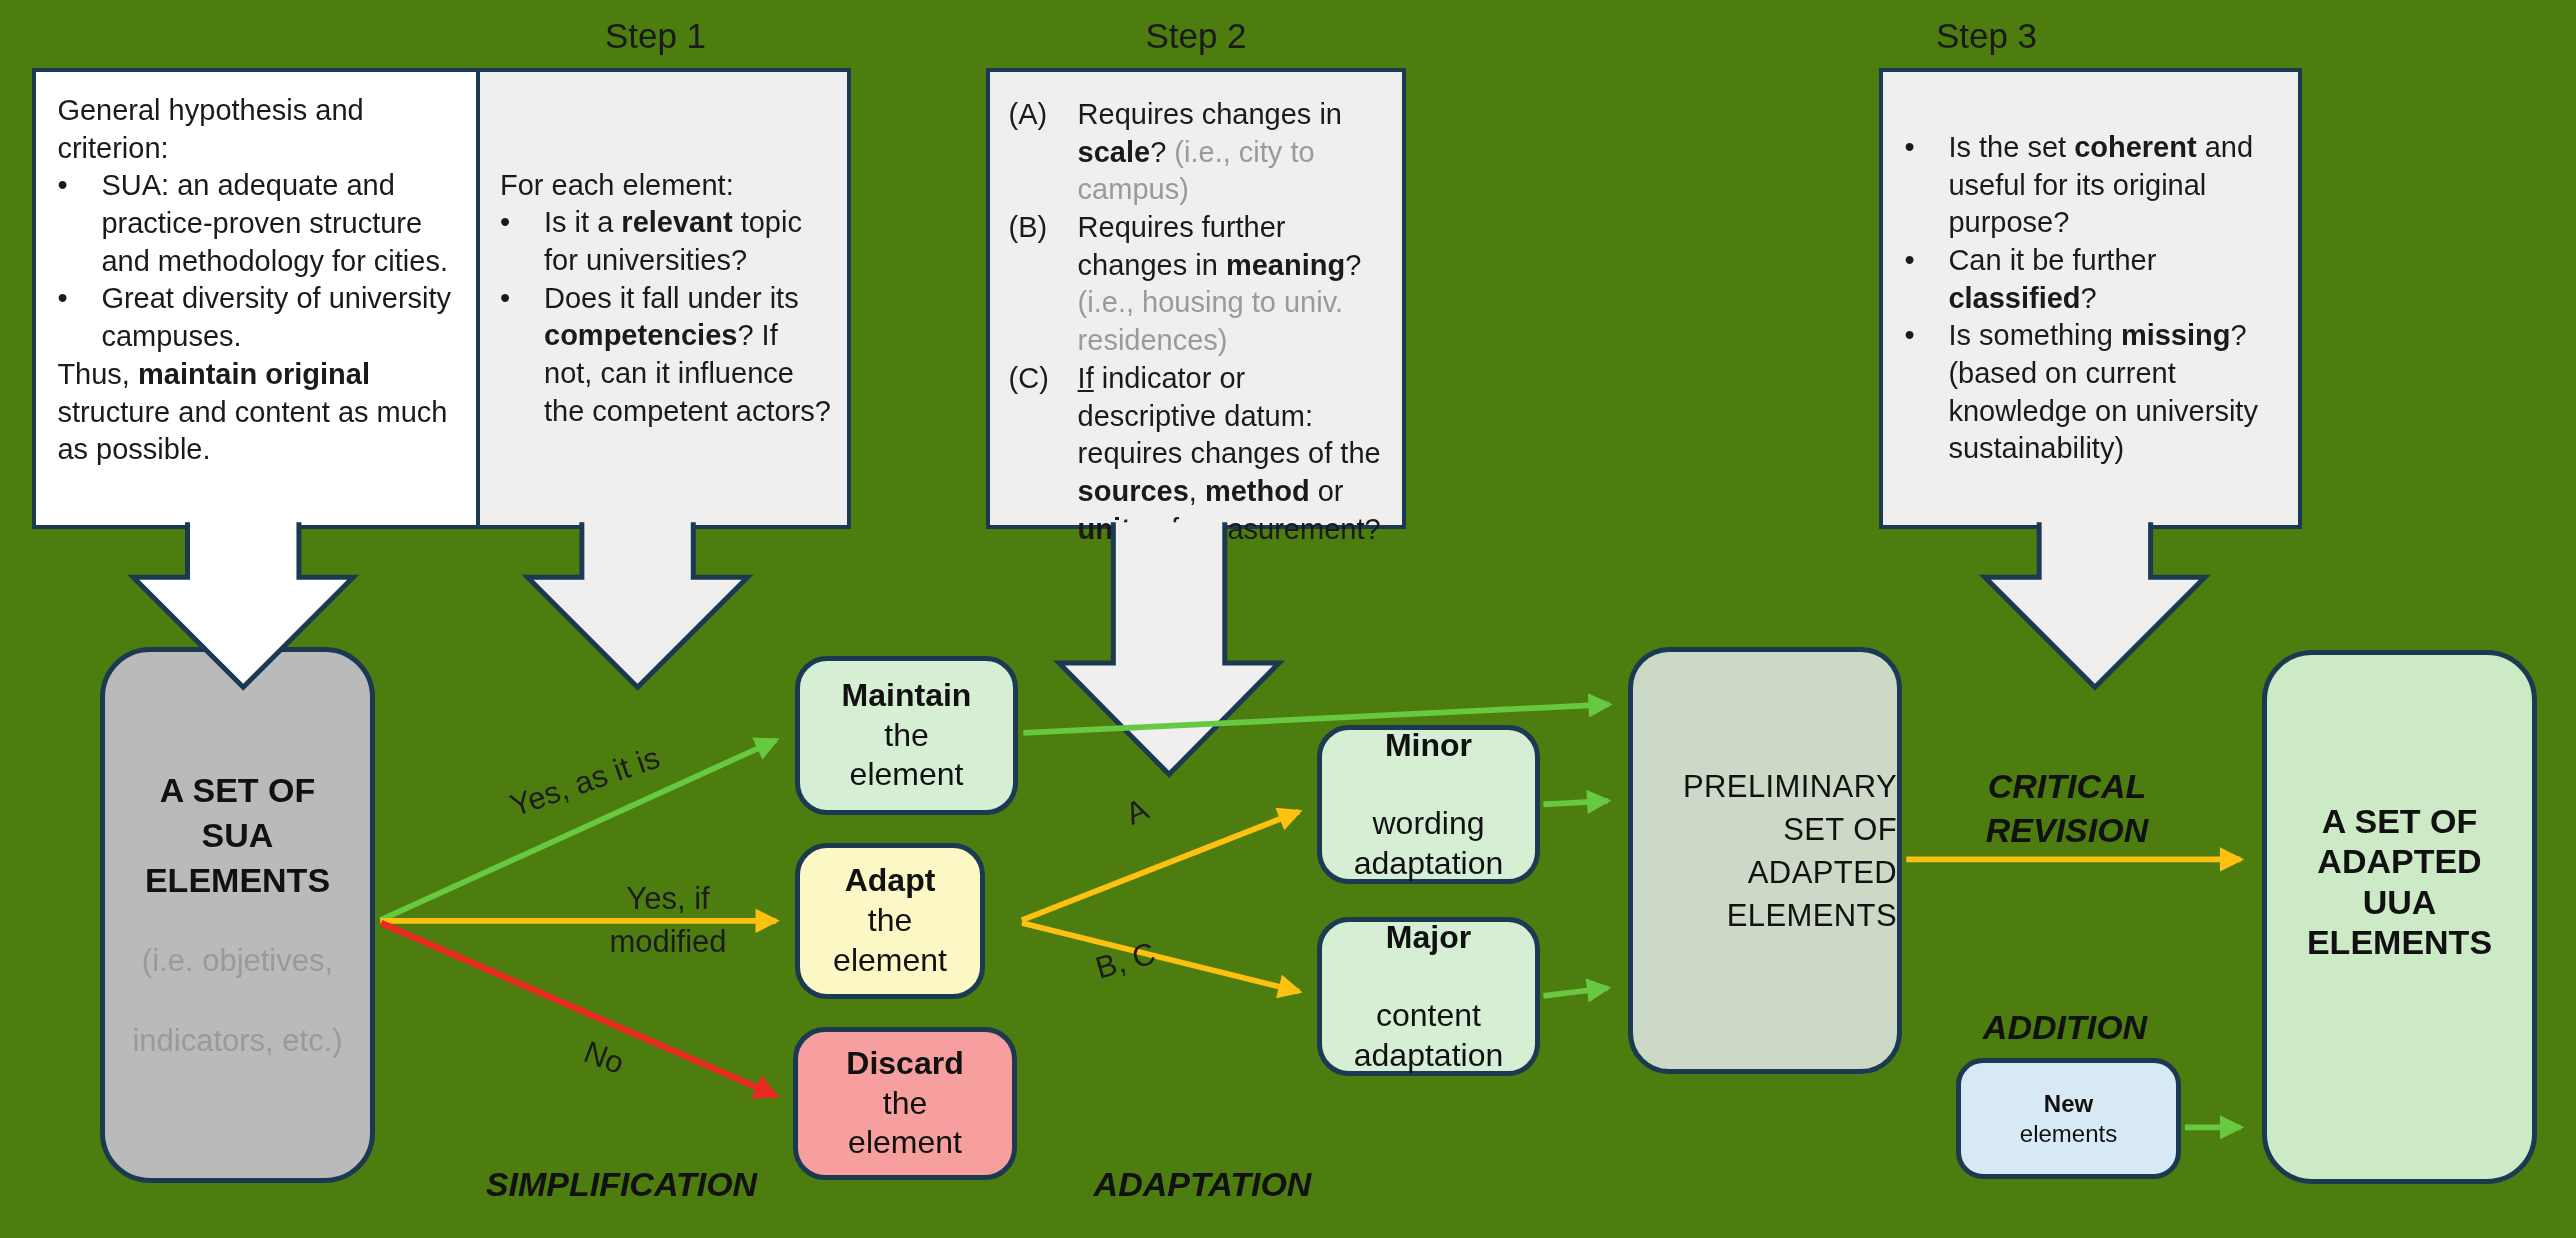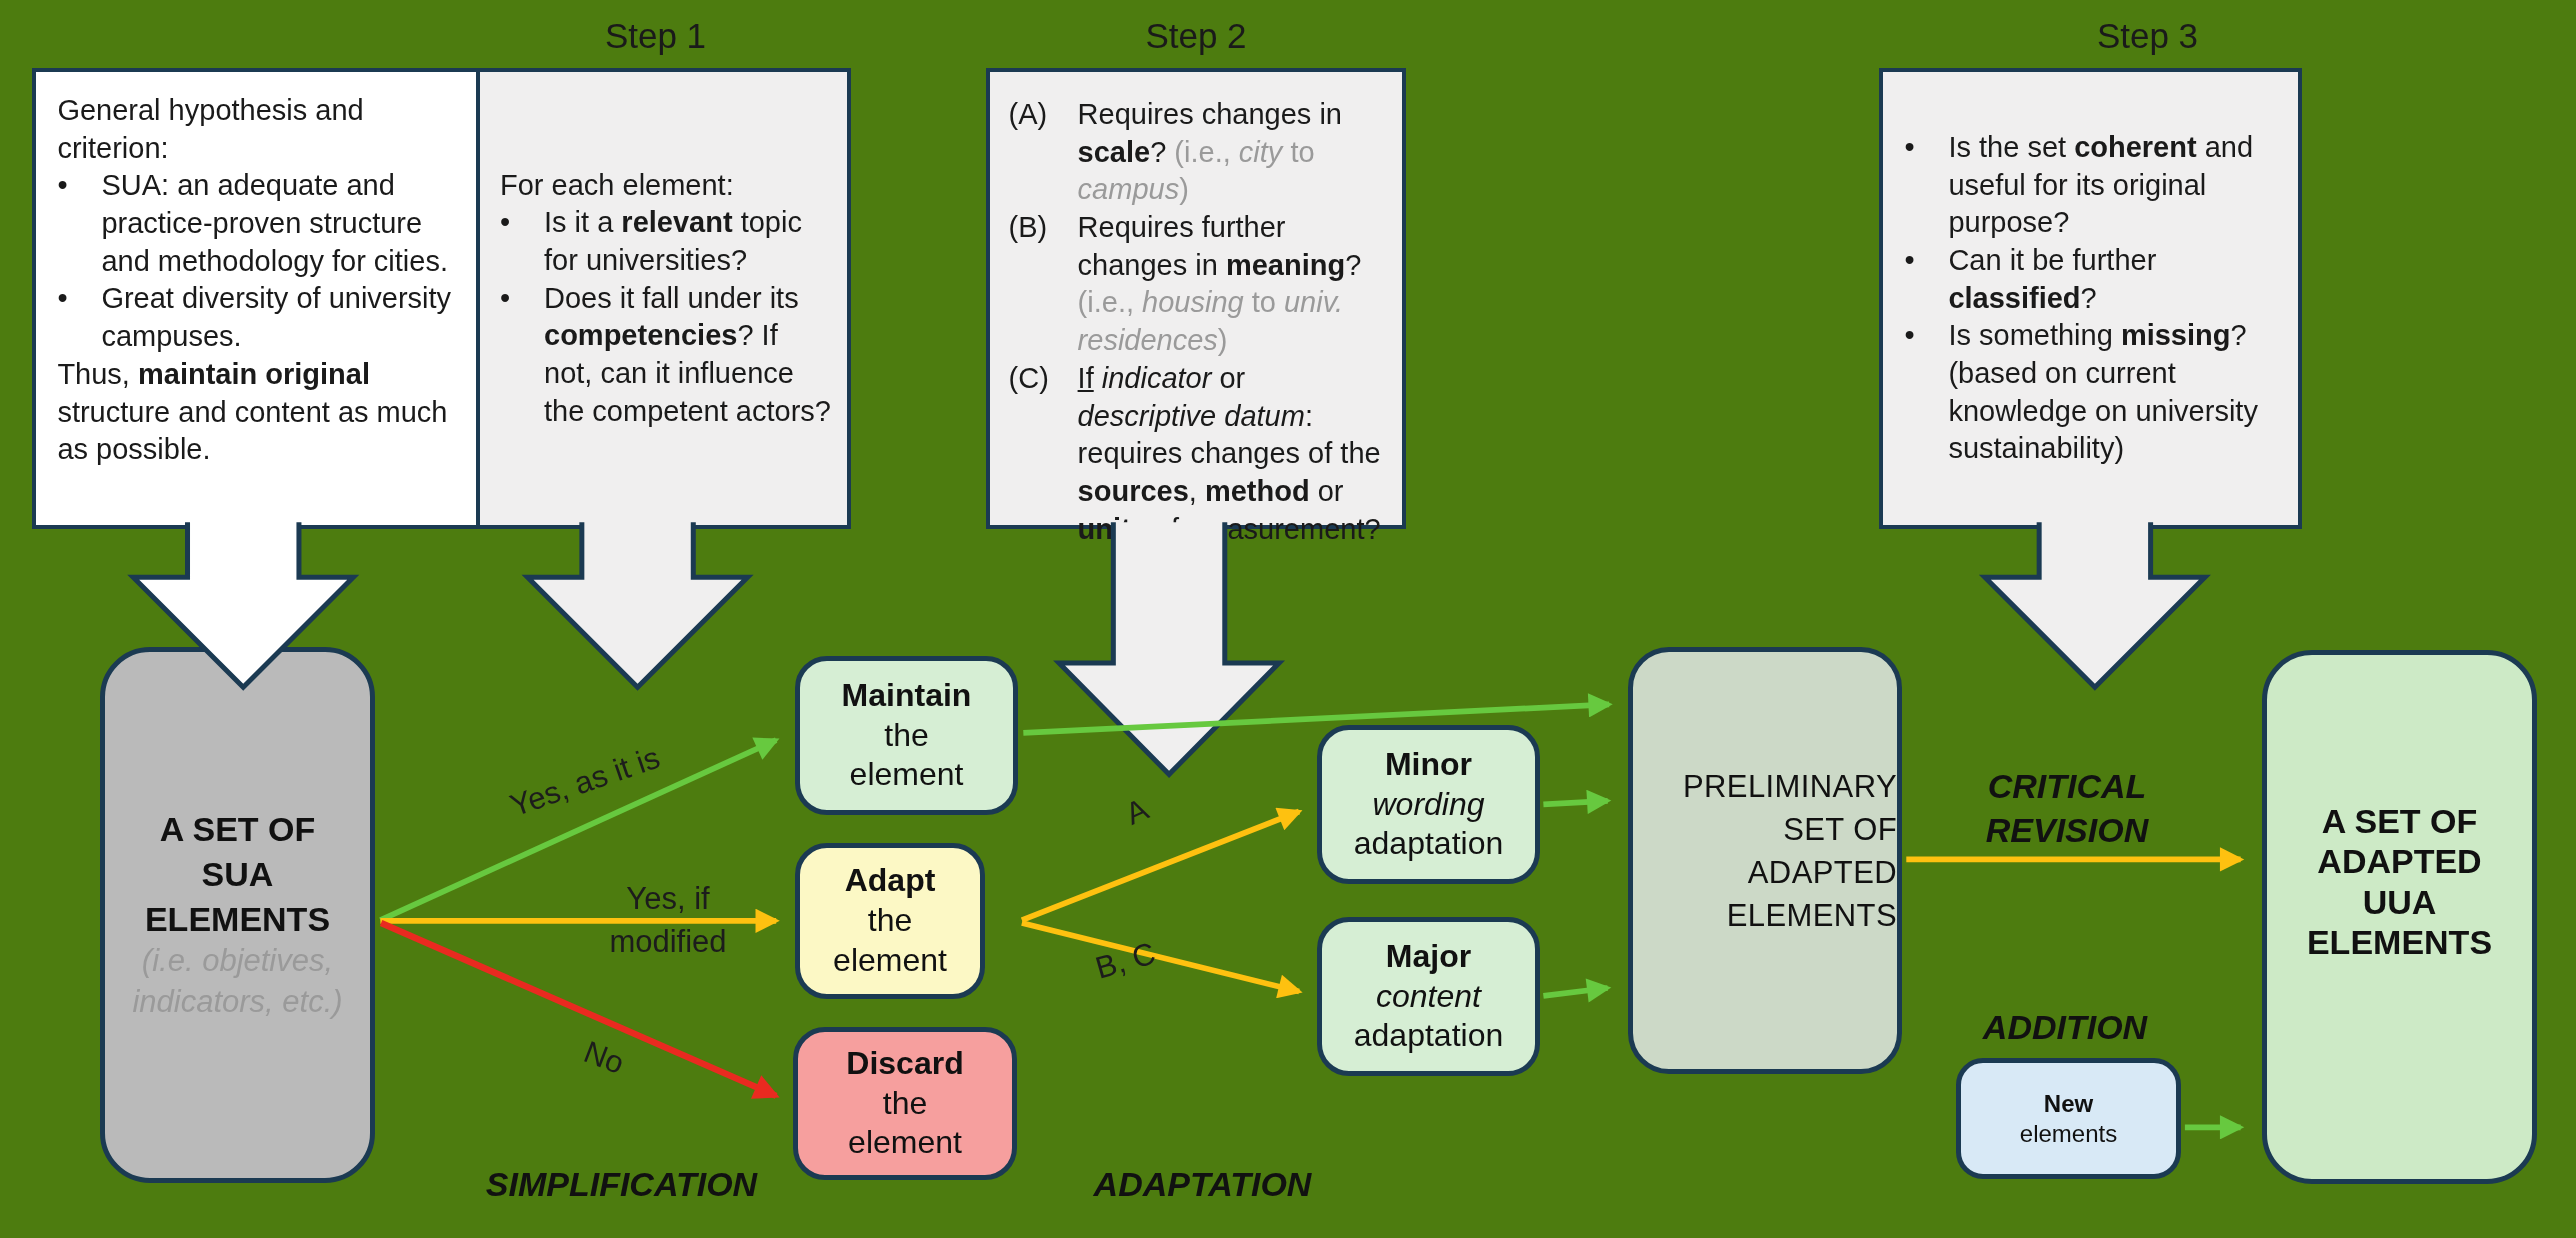--- a/index.html
+++ b/index.html
@@ -21,36 +21,36 @@
   html,body{margin:0;padding:0;background:#ffffff;}
   .canvas{
     position:relative;width:2576px;height:1238px;background:#4d7c0f;overflow:hidden;
     font-family:"Liberation Sans",sans-serif;color:var(--text-dark);
   }
   
   .steptitle{position:absolute;top:14.3px;height:44px;font-size:35px;line-height:44px;
     text-align:center;color:var(--text-dark);}
   #t1{left:468px;width:375px;}
   #t2{left:986px;width:420px;}
-  #t3{left:1936px;width:423px;}
+  #t3{left:1775px;width:423px;}
   
   .callout{position:absolute;top:68px;height:461px;box-sizing:border-box;
     border:4.3px solid var(--navy);background:var(--panel-gray);
     display:flex;flex-direction:column;font-size:29px;line-height:1.3;}
   #hypothesis{left:32px;width:449px;background:#ffffff;justify-content:flex-start;
     padding:20px 17px 11.4px 21.4px;}
   #step1c{left:476px;width:375px;justify-content:center;padding:0 14.3px 0 20px;}
   #step2c{left:986px;width:420px;justify-content:flex-start;padding:24px 14.3px 0 18.6px;}
   #step3c{left:1879px;width:423px;justify-content:center;padding:0 15.7px 0 21.4px;}
   .ci{display:flex;align-items:flex-start;}
   .ci .mk{flex:0 0 44px;}
   #step2c .ci .mk{flex:0 0 69px;}
   .ci .bd{flex:1;}
   .b{font-weight:bold;}
-  .i{font-style:italic;}
+  .i{margin-top:39px;}
   .u{text-decoration:underline;}
   .gy{color:var(--text-gray);}
   
   .node{position:absolute;box-sizing:border-box;border:5px solid var(--navy);
     display:flex;flex-direction:column;justify-content:center;align-items:center;
     text-align:center;color:#111;}
   .node .ln{font-size:32px;line-height:1.24;}
   #sua{left:100px;top:647px;width:275px;height:536px;background:var(--sua-gray);border-radius:50px;}
   #sua .ln{font-size:34px;line-height:1.32;}
   #sua .ln.gy{font-size:31px;}

